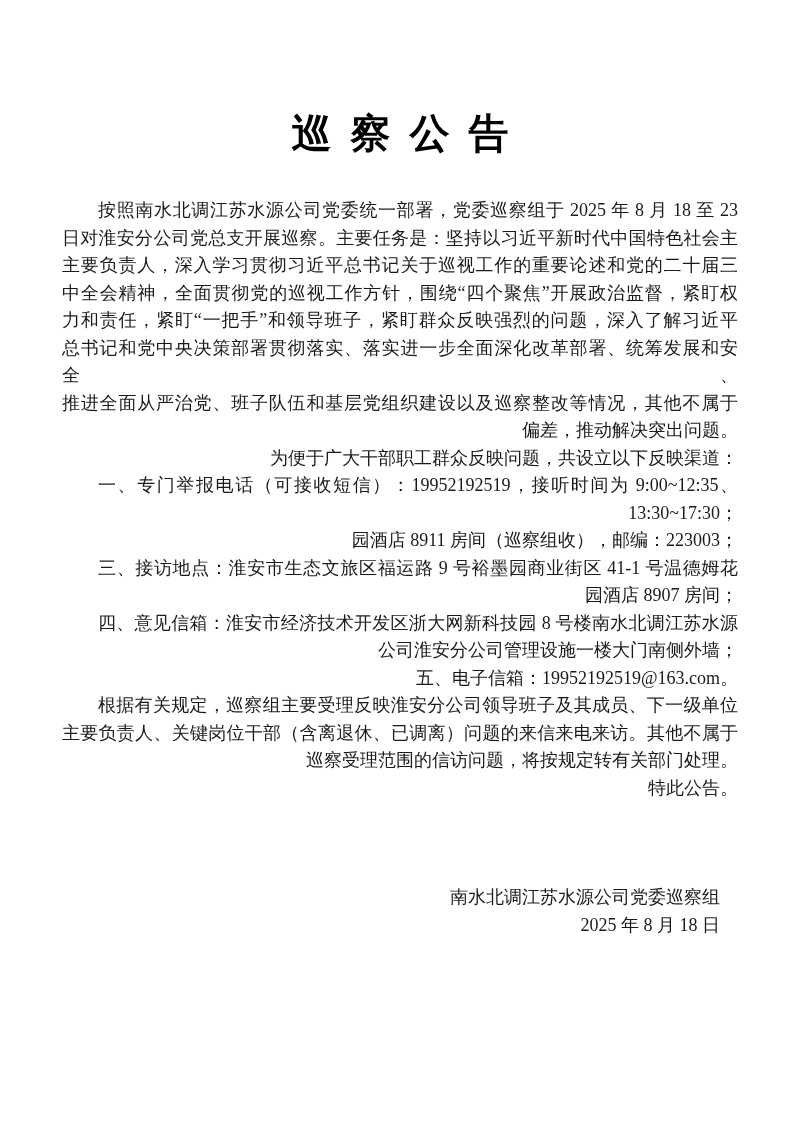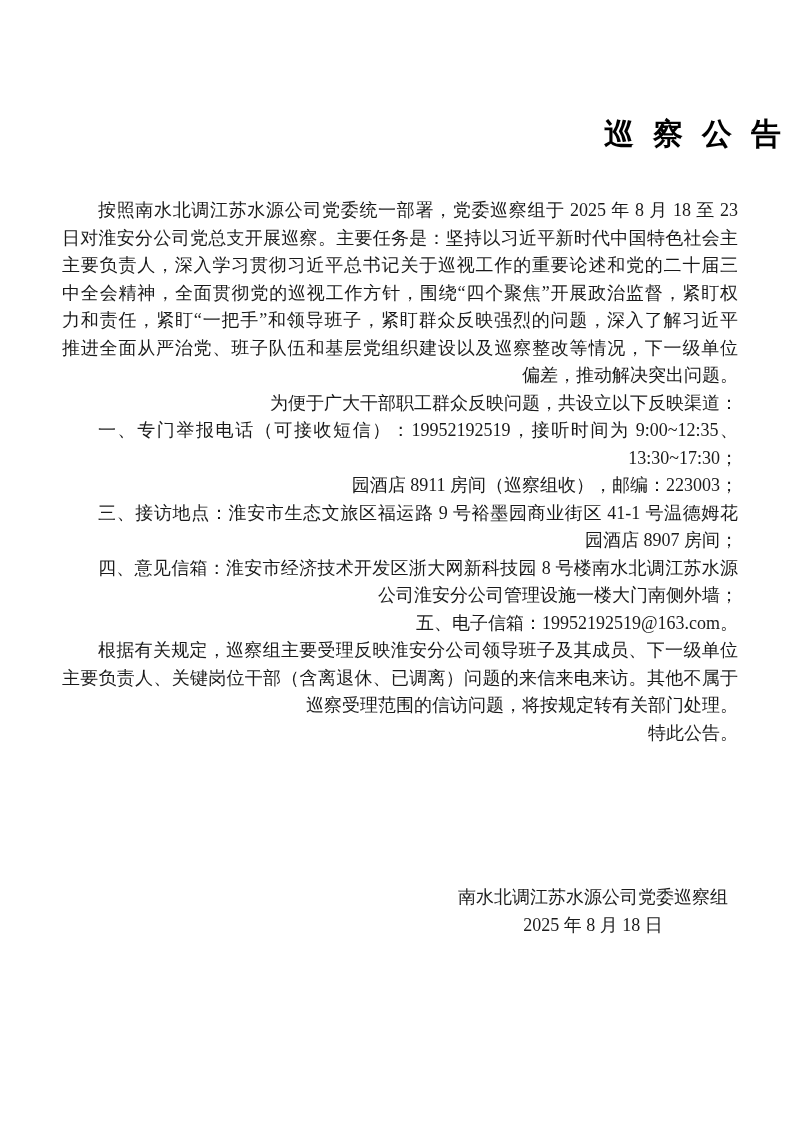--- a/index.html
+++ b/index.html
@@ -12,22 +12,22 @@
   .page {
     position: relative;
     width: 800px; height: 1131px;
     background: #ffffff;
     overflow: hidden;
   }
   .doc-title {
     position: absolute;
     top: 112px; left: 0; width: 800px;
     margin: 0;
-    text-align: right;
-    font-size: 30px;
+    text-align: center;
+    font-size: 40px;
     font-weight: bold;
     color: #000000;
     letter-spacing: 19px;
     padding-left: 19px;
     box-sizing: border-box;
     line-height: 44px;
     white-space: nowrap;
   }
   .doc-body {
     position: absolute;
@@ -40,39 +40,40 @@
   .line.fill { text-align: justify; text-align-last: justify; }
   .signature {
     position: absolute;
     top: 884px; left: 62px; width: 676px;
     font-size: 18px;
     line-height: 27.5px;
     text-align: right;
   }
   .sig-inner {
     display: inline-block;
-    margin-right: 10px;
-    text-align: center;
+    margin-right: 18px;
+    text-align: right;
   }
   .sig-org { white-space: nowrap; }
   .sig-date { white-space: nowrap; }
 </style>
 </head>
 <body style="color: rgb(26, 26, 26);">
 
 <div class="page" style="background: rgb(255, 255, 255);">
   <h1 class="doc-title" style="color: rgb(0, 0, 0);">巡察公告</h1>
 
   <div class="doc-body">
       <div class="line indent fill">按照南水北调江苏水源公司党委统一部署，党委巡察组于 2025 年 8 月 18 至 23</div>
       <div class="line fill">日对淮安分公司党总支开展巡察。主要任务是：坚持以习近平新时代中国特色社会主</div>
       <div class="line fill">主要负责人，深入学习贯彻习近平总书记关于巡视工作的重要论述和党的二十届三</div>
       <div class="line fill">中全会精神，全面贯彻党的巡视工作方针，围绕“四个聚焦”开展政治监督，紧盯权</div>
       <div class="line fill">力和责任，紧盯“一把手”和领导班子，紧盯群众反映强烈的问题，深入了解习近平</div>
-      <div class="line fill">推进全面从严治党、班子队伍和基层党组织建设以及巡察整改等情况，下一级单位</div>
+      <div class="line fill">总书记和党中央决策部署贯彻落实、落实进一步全面深化改革部署、统筹发展和安全、</div>
+      <div class="line fill">推进全面从严治党、班子队伍和基层党组织建设以及巡察整改等情况，其他不属于</div>
       <div class="line">偏差，推动解决突出问题。</div>
       <div class="line indent">为便于广大干部职工群众反映问题，共设立以下反映渠道：</div>
       <div class="line indent fill">一、专门举报电话（可接收短信）：19952192519，接听时间为 9:00~12:35、</div>
       <div class="line">13:30~17:30；</div>
       <div class="line">园酒店 8911 房间（巡察组收），邮编：223003；</div>
       <div class="line indent fill">三、接访地点：淮安市生态文旅区福运路 9 号裕墨园商业街区 41-1 号温德姆花</div>
       <div class="line">园酒店 8907 房间；</div>
       <div class="line indent fill">四、意见信箱：淮安市经济技术开发区浙大网新科技园 8 号楼南水北调江苏水源</div>
       <div class="line">公司淮安分公司管理设施一楼大门南侧外墙；</div>
       <div class="line indent">五、电子信箱：19952192519@163.com。</div>

